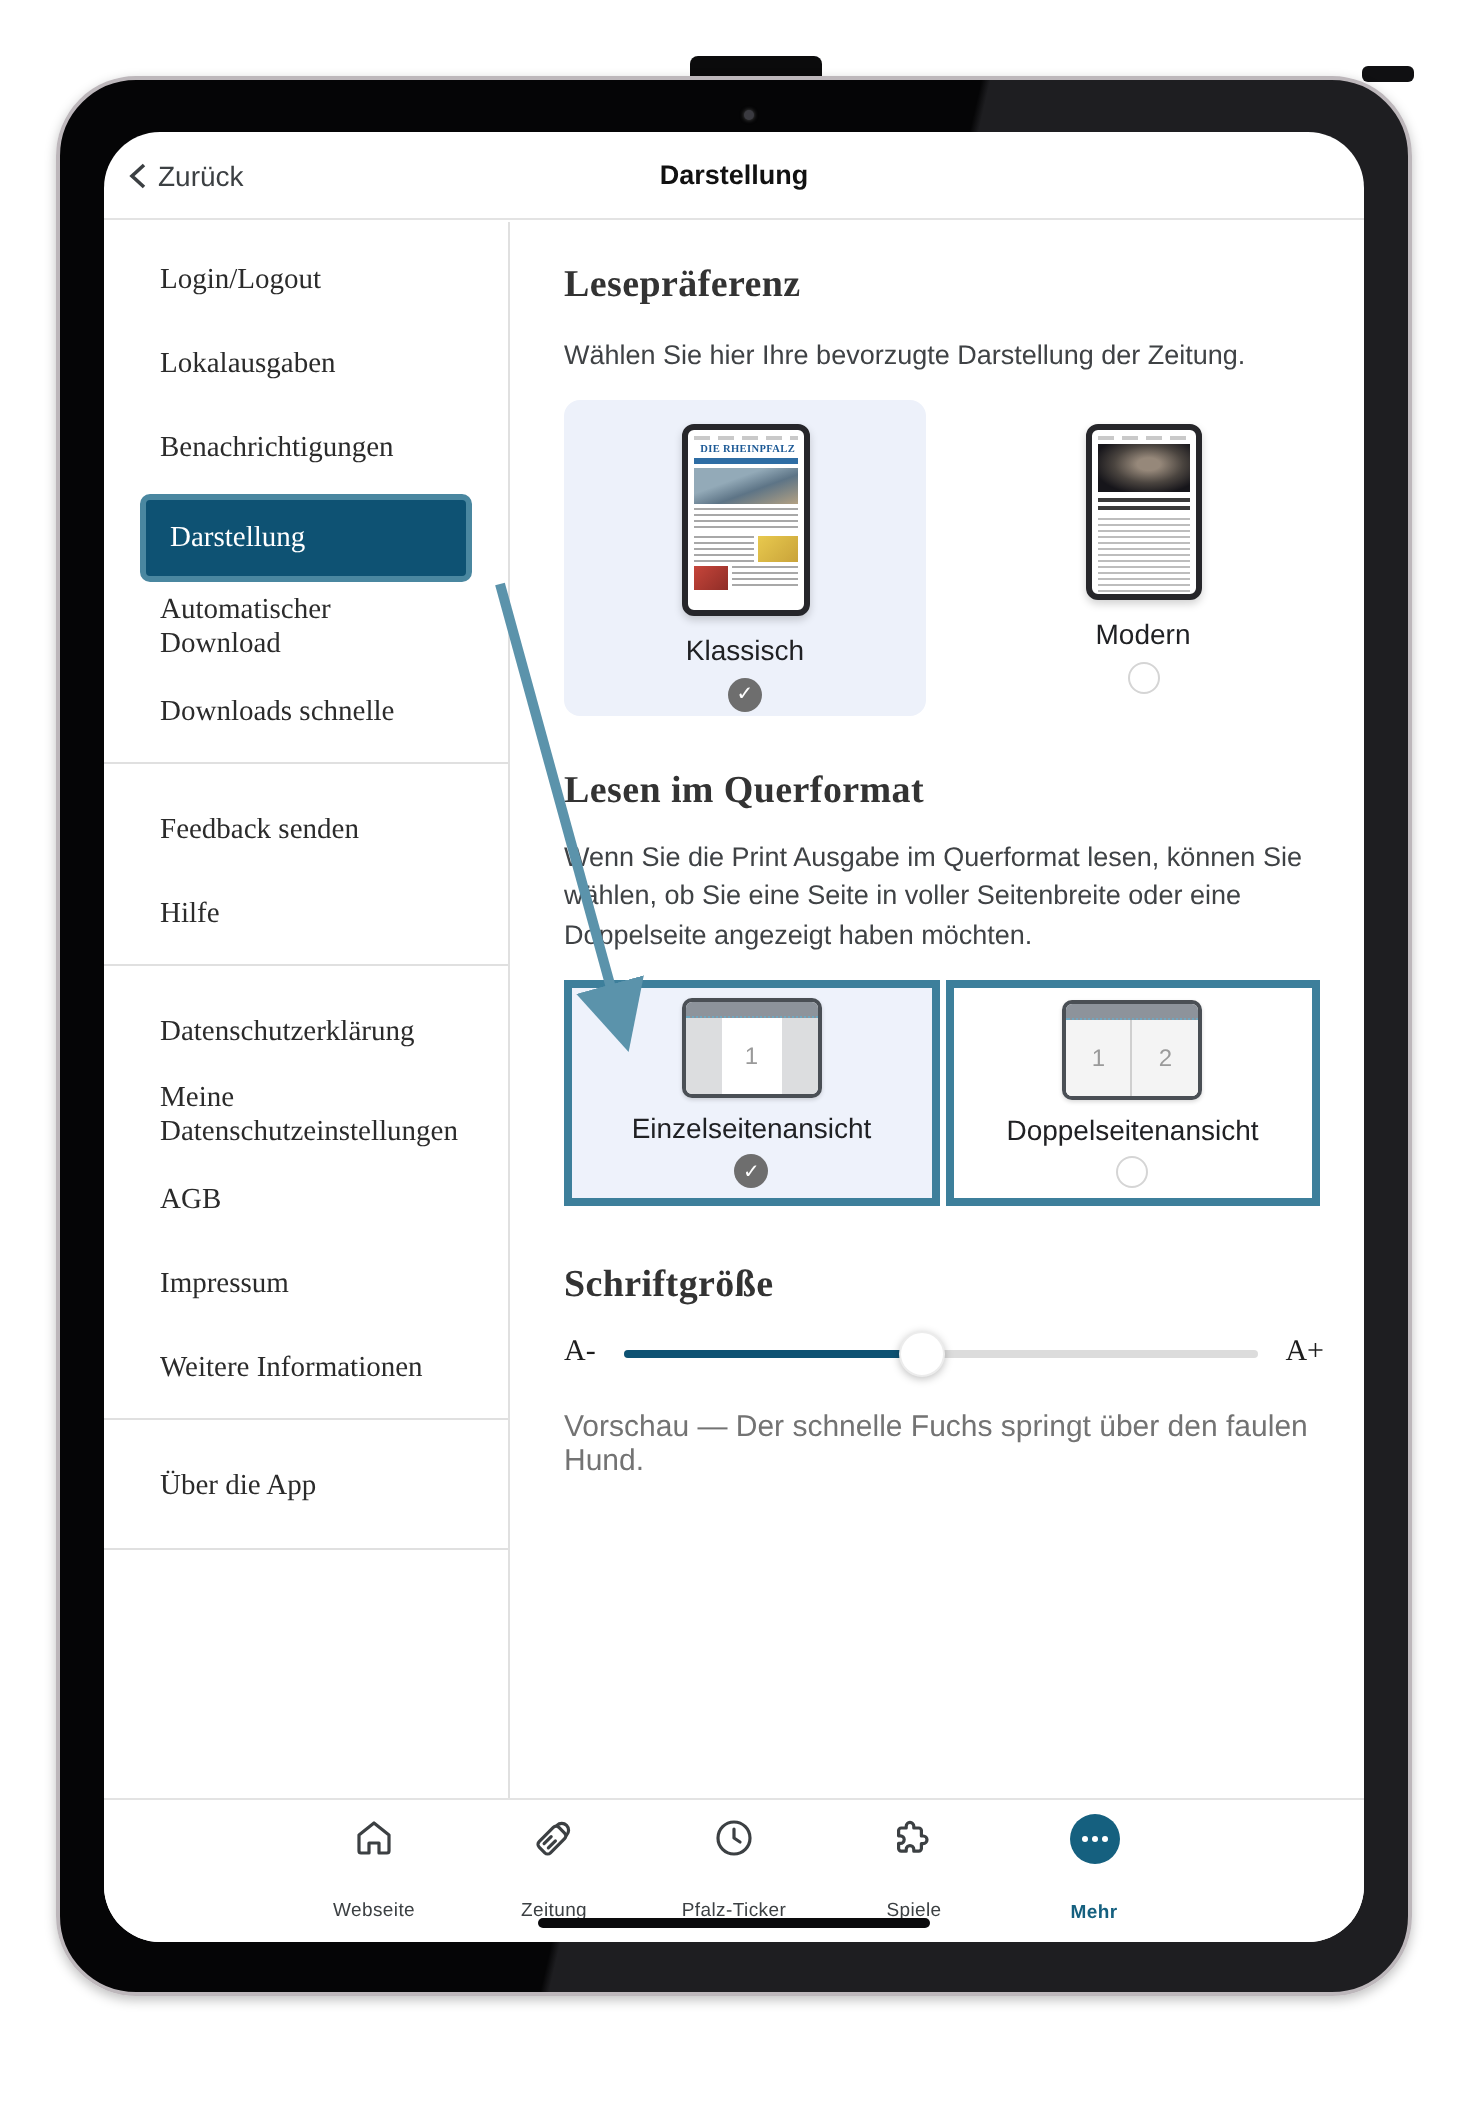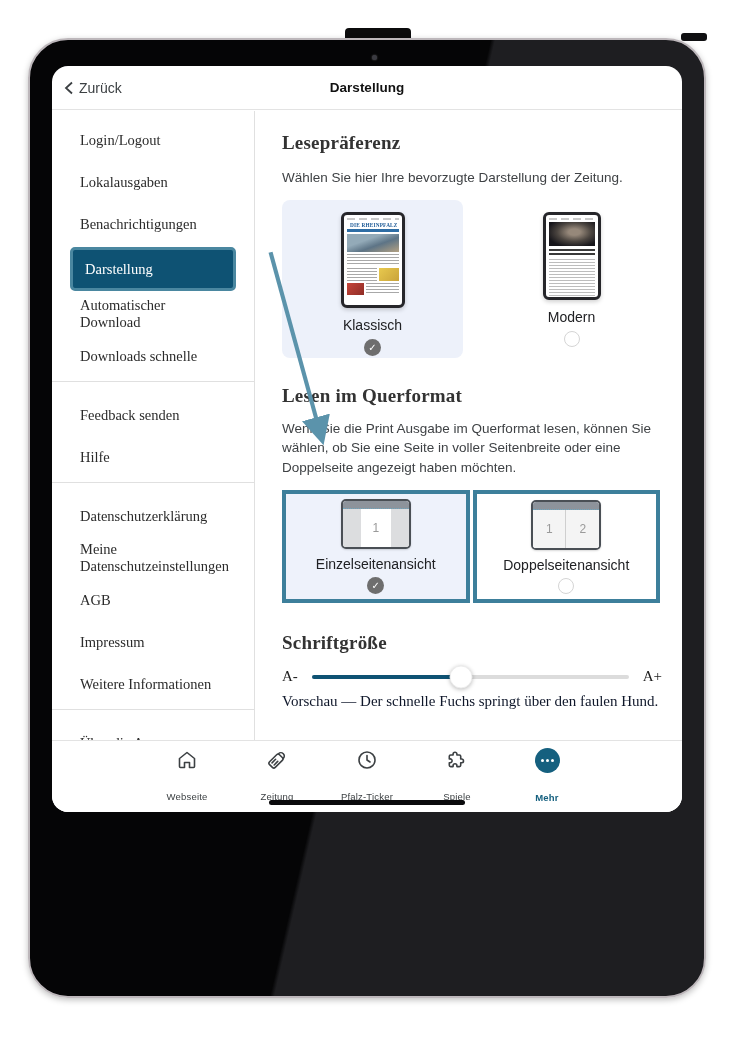--- a/index.html
+++ b/index.html
@@ -8,22 +8,22 @@
 
   
   .cam-bump { position:absolute; left:345px; top:28px; width:66px; height:22px; background:#0b0b0c; border-radius:4px; }
   .top-btn  { position:absolute; left:681px; top:33px; width:26px; height:8px; background:#101012; border-radius:3px; }
   .device { position:absolute; left:28px; top:38px; width:678px; height:960px;
             background:linear-gradient(103deg,#050506 51.5%,#1e1e21 52%);
             border:2px solid #bdb7bb; border-radius:40px;
             box-shadow:0 2px 6px rgba(0,0,0,.25); }
   .cam-dot { position:absolute; left:342px; top:15px; width:5px; height:5px; border-radius:50%;
              background:#3a3a40; box-shadow:0 0 2px #555; }
-  .screen { position:absolute; left:22px; top:26px; width:630px; height:746px;
-            background:#fff; border-radius:16px; overflow:hidden; }
+  .screen { position:absolute; left:22px; top:26px; width:630px; height:905px;
+            background:#fff; border-radius:28px; overflow:hidden; }
 
   
   .hdr { position:absolute; left:0; top:0; width:100%; height:44px; border-bottom:1px solid #e3e3e3;
          display:flex; align-items:center; }
   .back { position:absolute; left:12px; display:flex; align-items:center; gap:5px; color:#3c4043;
           font-size:14px; cursor:pointer; }
   .hdr-title { width:100%; text-align:center; font-size:13.5px; font-weight:bold; color:#111; }
 
   
   .body { position:absolute; top:45px; left:0; right:0; bottom:72px; display:flex; }
@@ -89,21 +89,21 @@
   .quer-label { font-size:14px; color:#202124; margin-top:7px; }
   .quer-card .chk, .quer-card .radio { margin-top:5px; }
 
   
   .slider-row { display:flex; align-items:center; margin-top:14px; }
   .a-lbl { font-family:"Liberation Serif", serif; font-size:15px; color:#1d1d1d; }
   .track { flex:1; height:4px; background:#dcdcdc; border-radius:2px; margin:0 14px; position:relative; cursor:pointer; }
   .fill { position:absolute; left:0; top:0; height:4px; background:#0e5273; border-radius:2px; }
   .handle { position:absolute; top:50%; width:23px; height:23px; background:#fff; border:1px solid #ececec;
             border-radius:50%; transform:translate(-50%,-50%); box-shadow:0 1px 4px rgba(0,0,0,.25); cursor:grab; }
-  .preview { font-family:Liberation Serif, serif; font-size:15px; color:#0f172a; margin-top:8px; }
+  .preview { font-family:Liberation Sans, sans-serif; font-size:15px; color:#737373; margin-top:20px; }
 
   
   .footer { position:absolute; left:0; right:0; bottom:0; height:72px; border-top:1px solid #e3e3e3; background:#fff; }
   .tabs { display:flex; justify-content:center; padding-top:7px; }
   .tab { width:90px; display:flex; flex-direction:column; align-items:center; gap:19px; cursor:pointer; }
   .tab-label { font-size:9.5px; color:#3c4043; letter-spacing:.2px; }
   .tab.active .tab-label { color:#15607f; font-weight:bold; }
   .tab svg { stroke:#3c4043; fill:none; stroke-width:1.6; stroke-linecap:round; stroke-linejoin:round; }
   .more-circle { width:25px; height:25px; border-radius:50%; background:#15607f; display:flex;
                  align-items:center; justify-content:center; gap:2px; }

